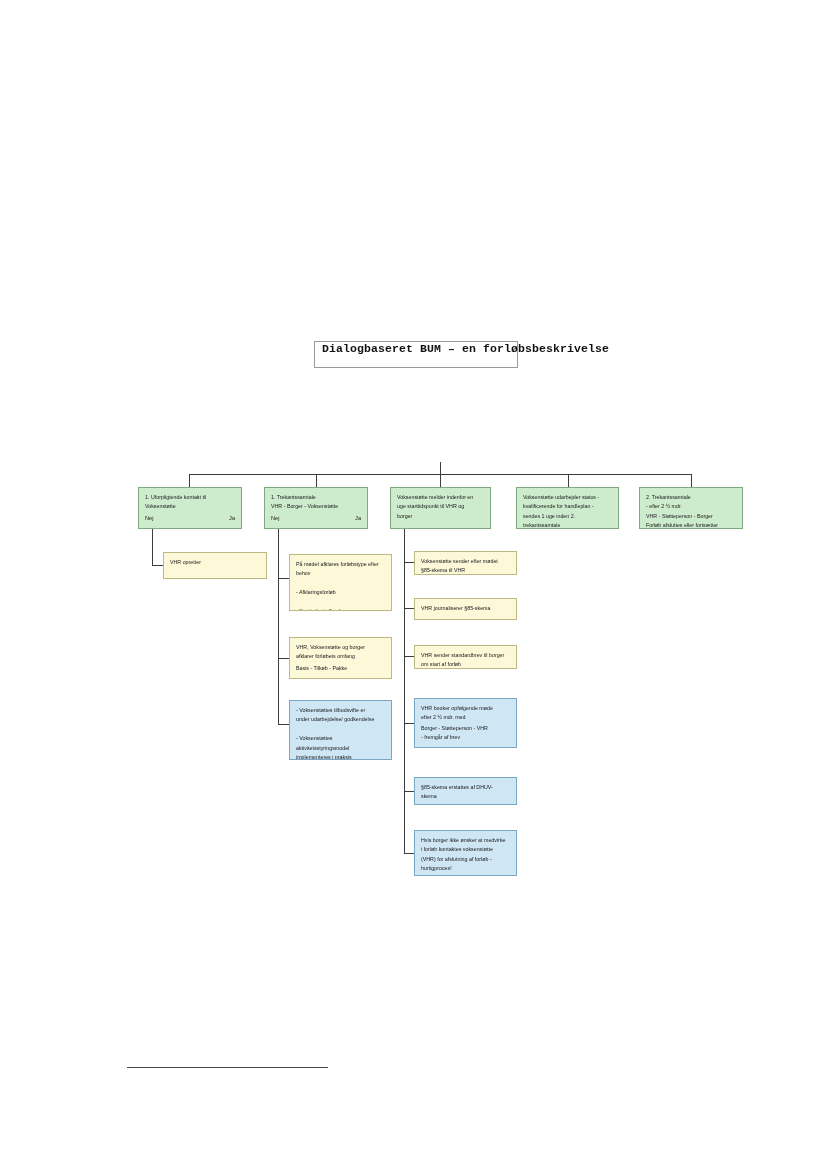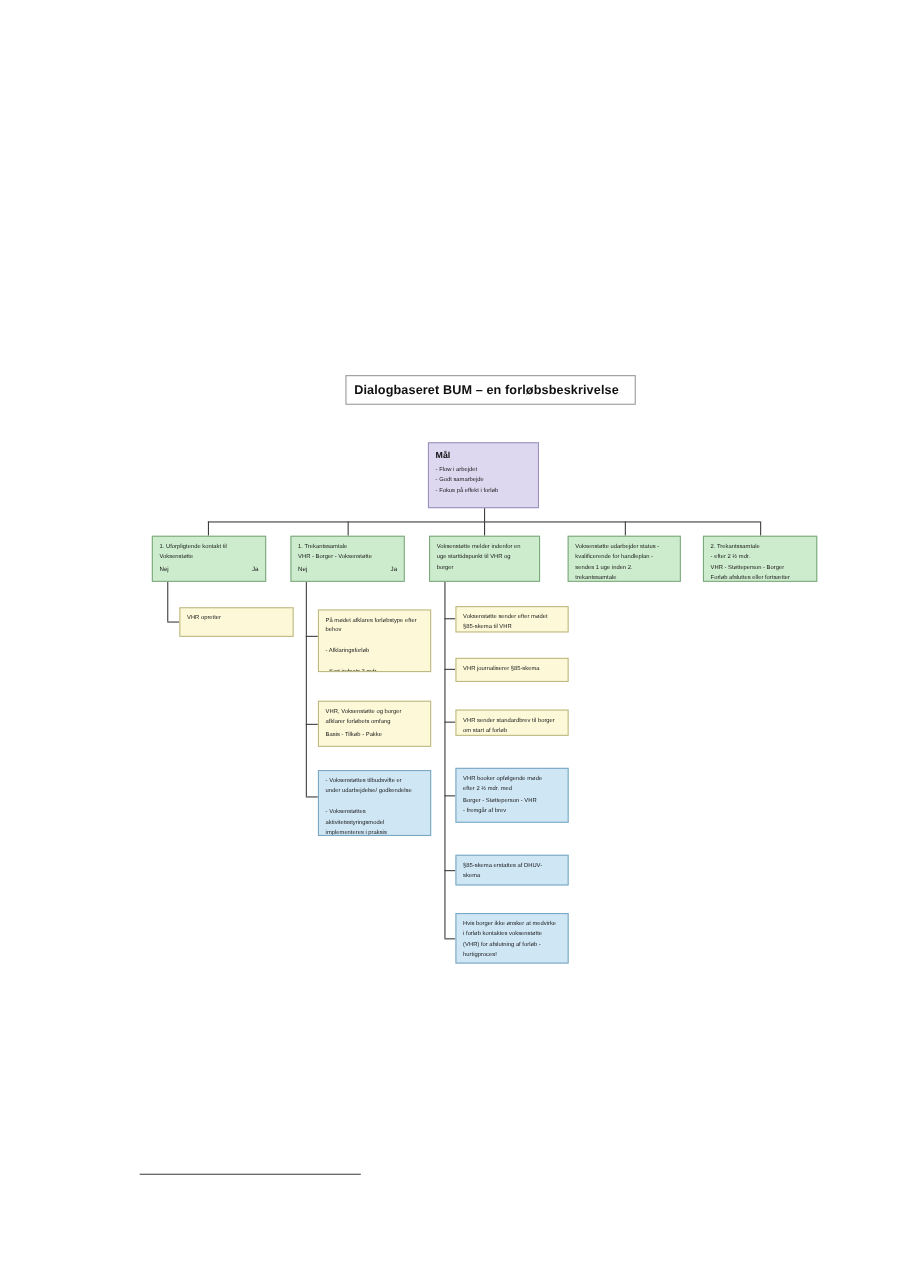--- a/index.html
+++ b/index.html
@@ -20,28 +20,28 @@
     left: 0; top: 0;
     width: 827px;
     height: 1169px;
   }
 
   
   .title-box {
     position: absolute;
     left: 314px;
     top: 341px;
-    width: 264px;
+    width: 204px;
     height: 27px;
     background: #ffffff;
     border: 1px solid #9a9a9a;
     box-sizing: border-box;
     display: flex;
-    align-items: center;
     padding-left: 7px;
+    font-family: Liberation Mono, monospace;
   }
   .title-box .t {
     font-size: 11.5px;
     font-weight: bold;
     color: #111111;
     letter-spacing: 0.1px;
     white-space: nowrap;
   }
 
   
@@ -103,26 +103,20 @@
 </style>
 </head>
 <body>
 
 <div id="page">
 
   <div class="title-box">
     <span class="t">Dialogbaseret BUM – en forløbsbeskrivelse</span>
   </div>
 
-  <div class="node purple" style="left:389px; top:402px; width:101px; height:60px;">
-    <div class="hdr">Mål</div>
-    <div class="line">- Flow i arbejdet</div>
-    <div class="line">- Godt samarbejde</div>
-    <div class="line">- Fokus på effekt i forløb</div>
-  </div>
 
   <div class="vline" style="left:440px; top:462px; height:12px;"></div>
 
   <div class="hline" style="left:189px; top:474px; width:502px;"></div>
 
   <div class="vline" style="left:189px; top:474px; height:13px;"></div>
   <div class="vline" style="left:316px; top:474px; height:13px;"></div>
   <div class="vline" style="left:440px; top:474px; height:13px;"></div>
   <div class="vline" style="left:568px; top:474px; height:13px;"></div>
   <div class="vline" style="left:691px; top:474px; height:13px;"></div>

